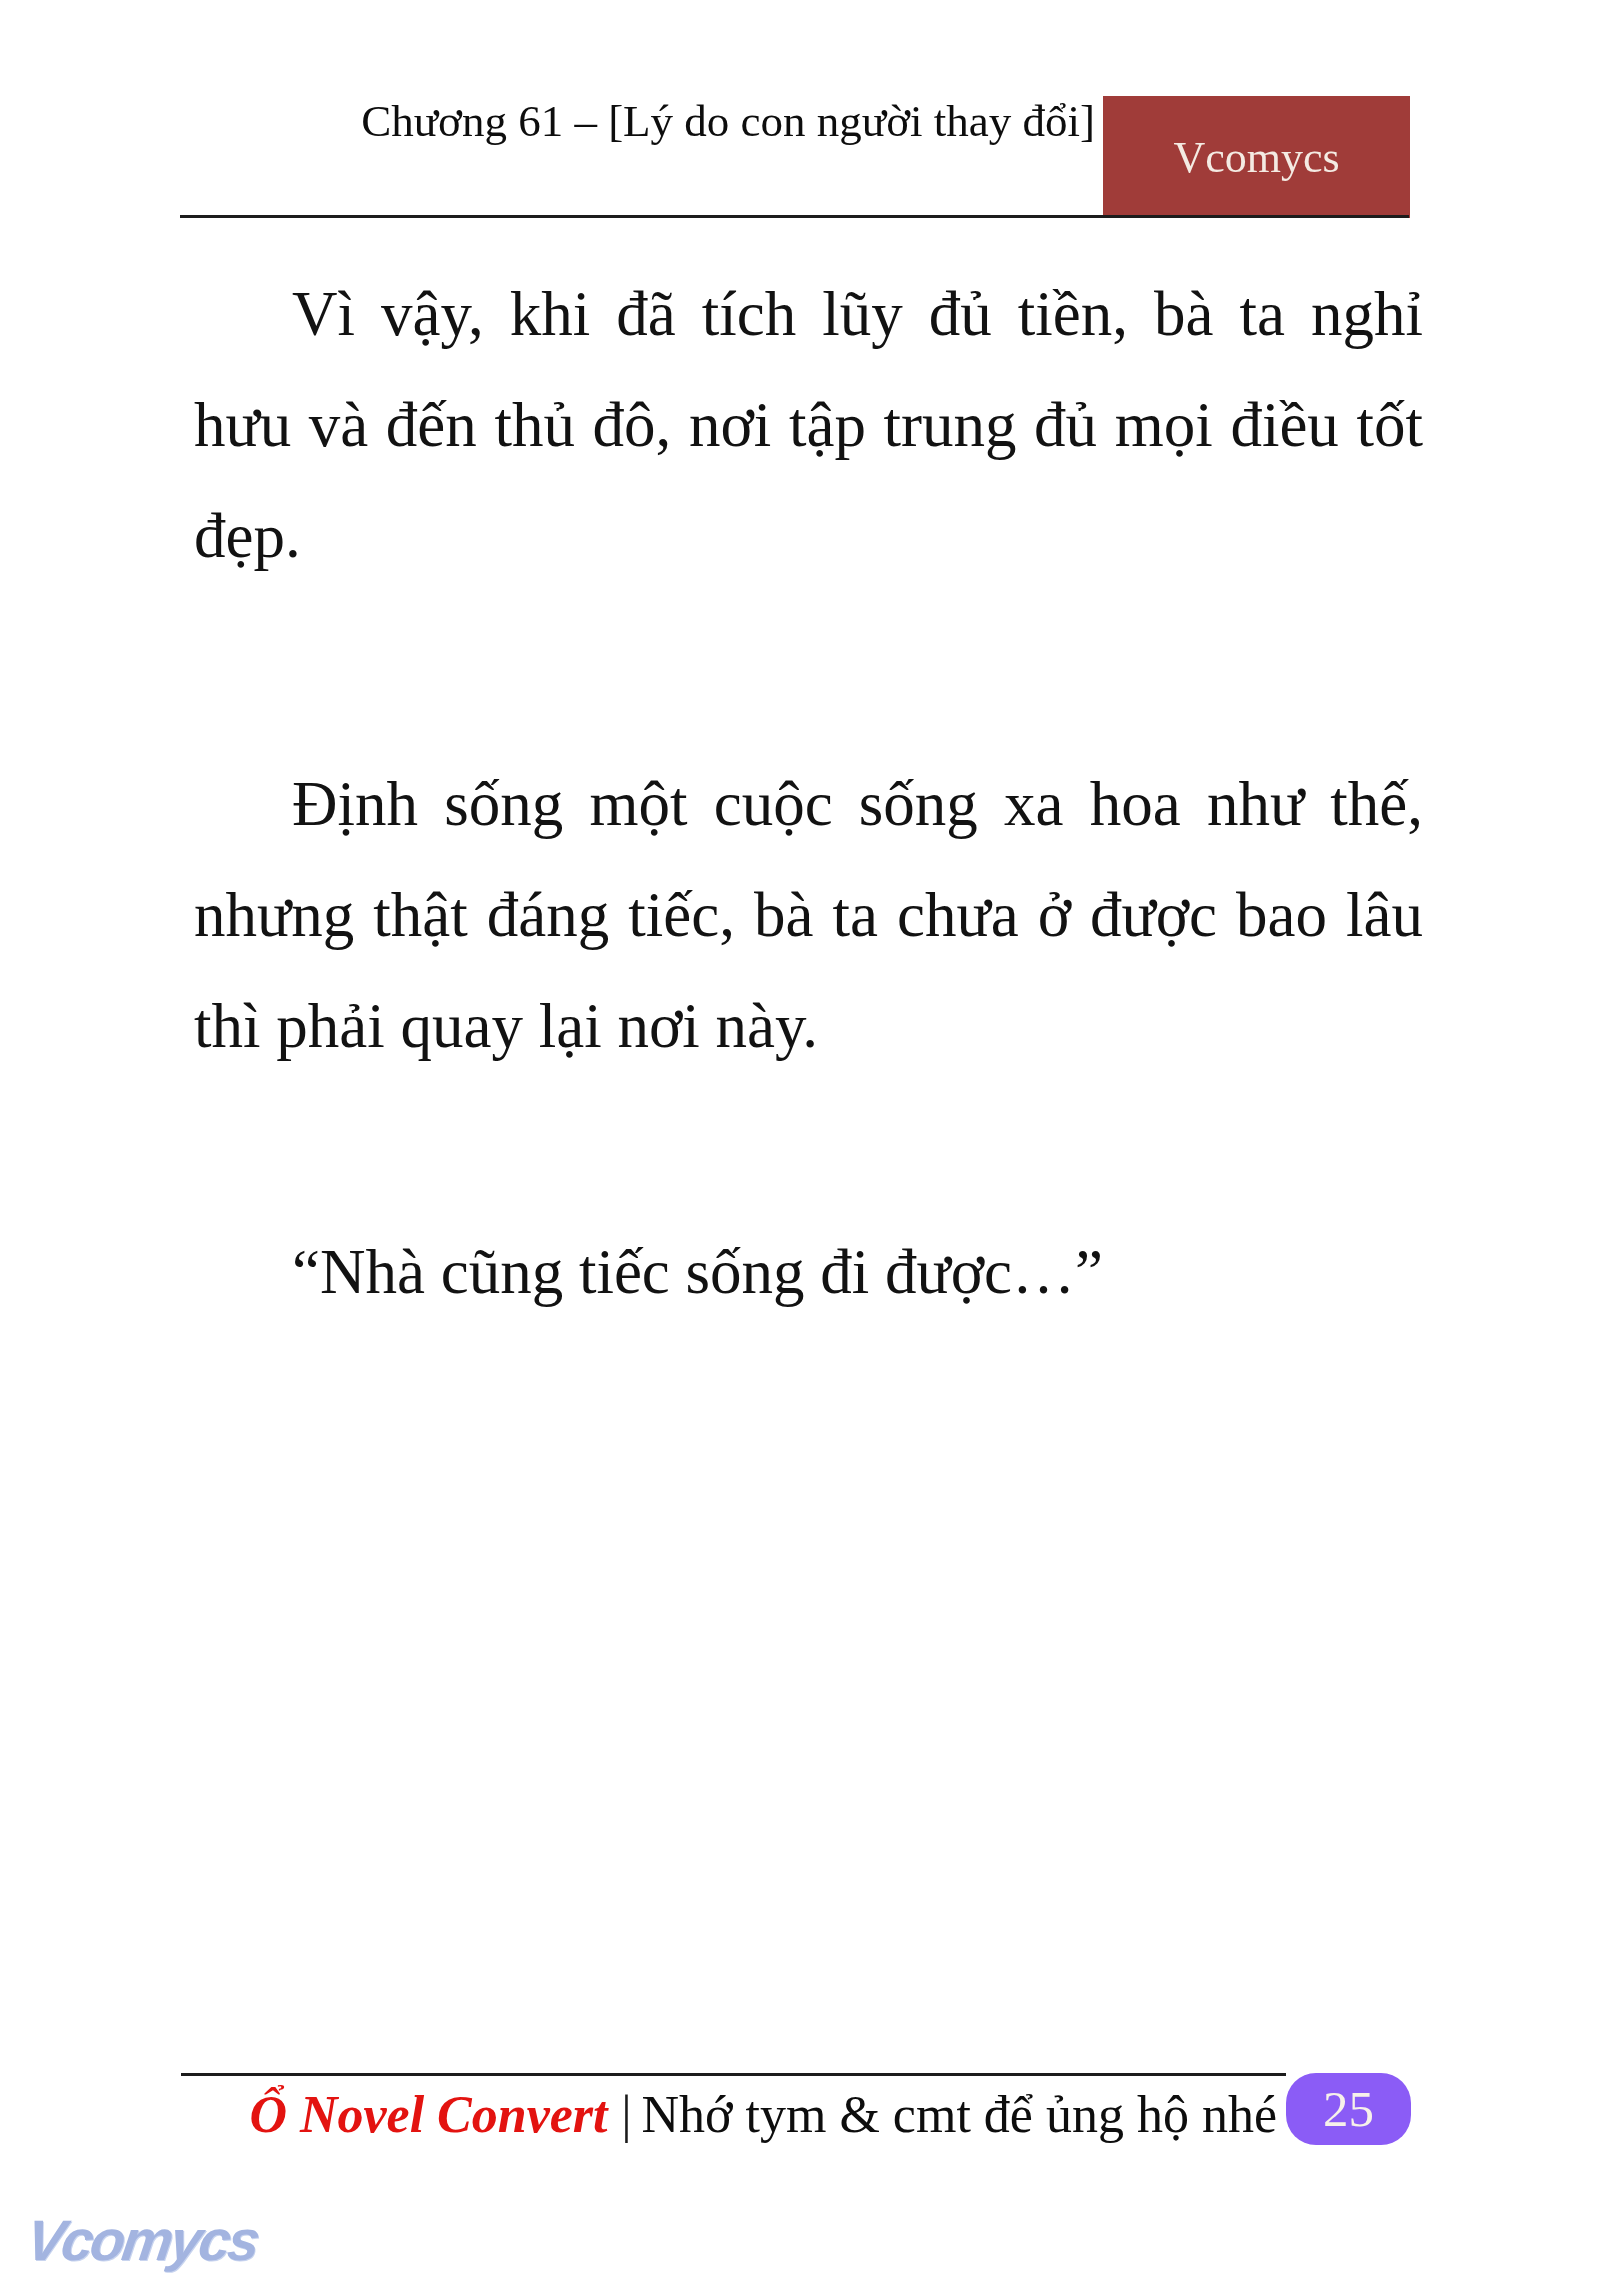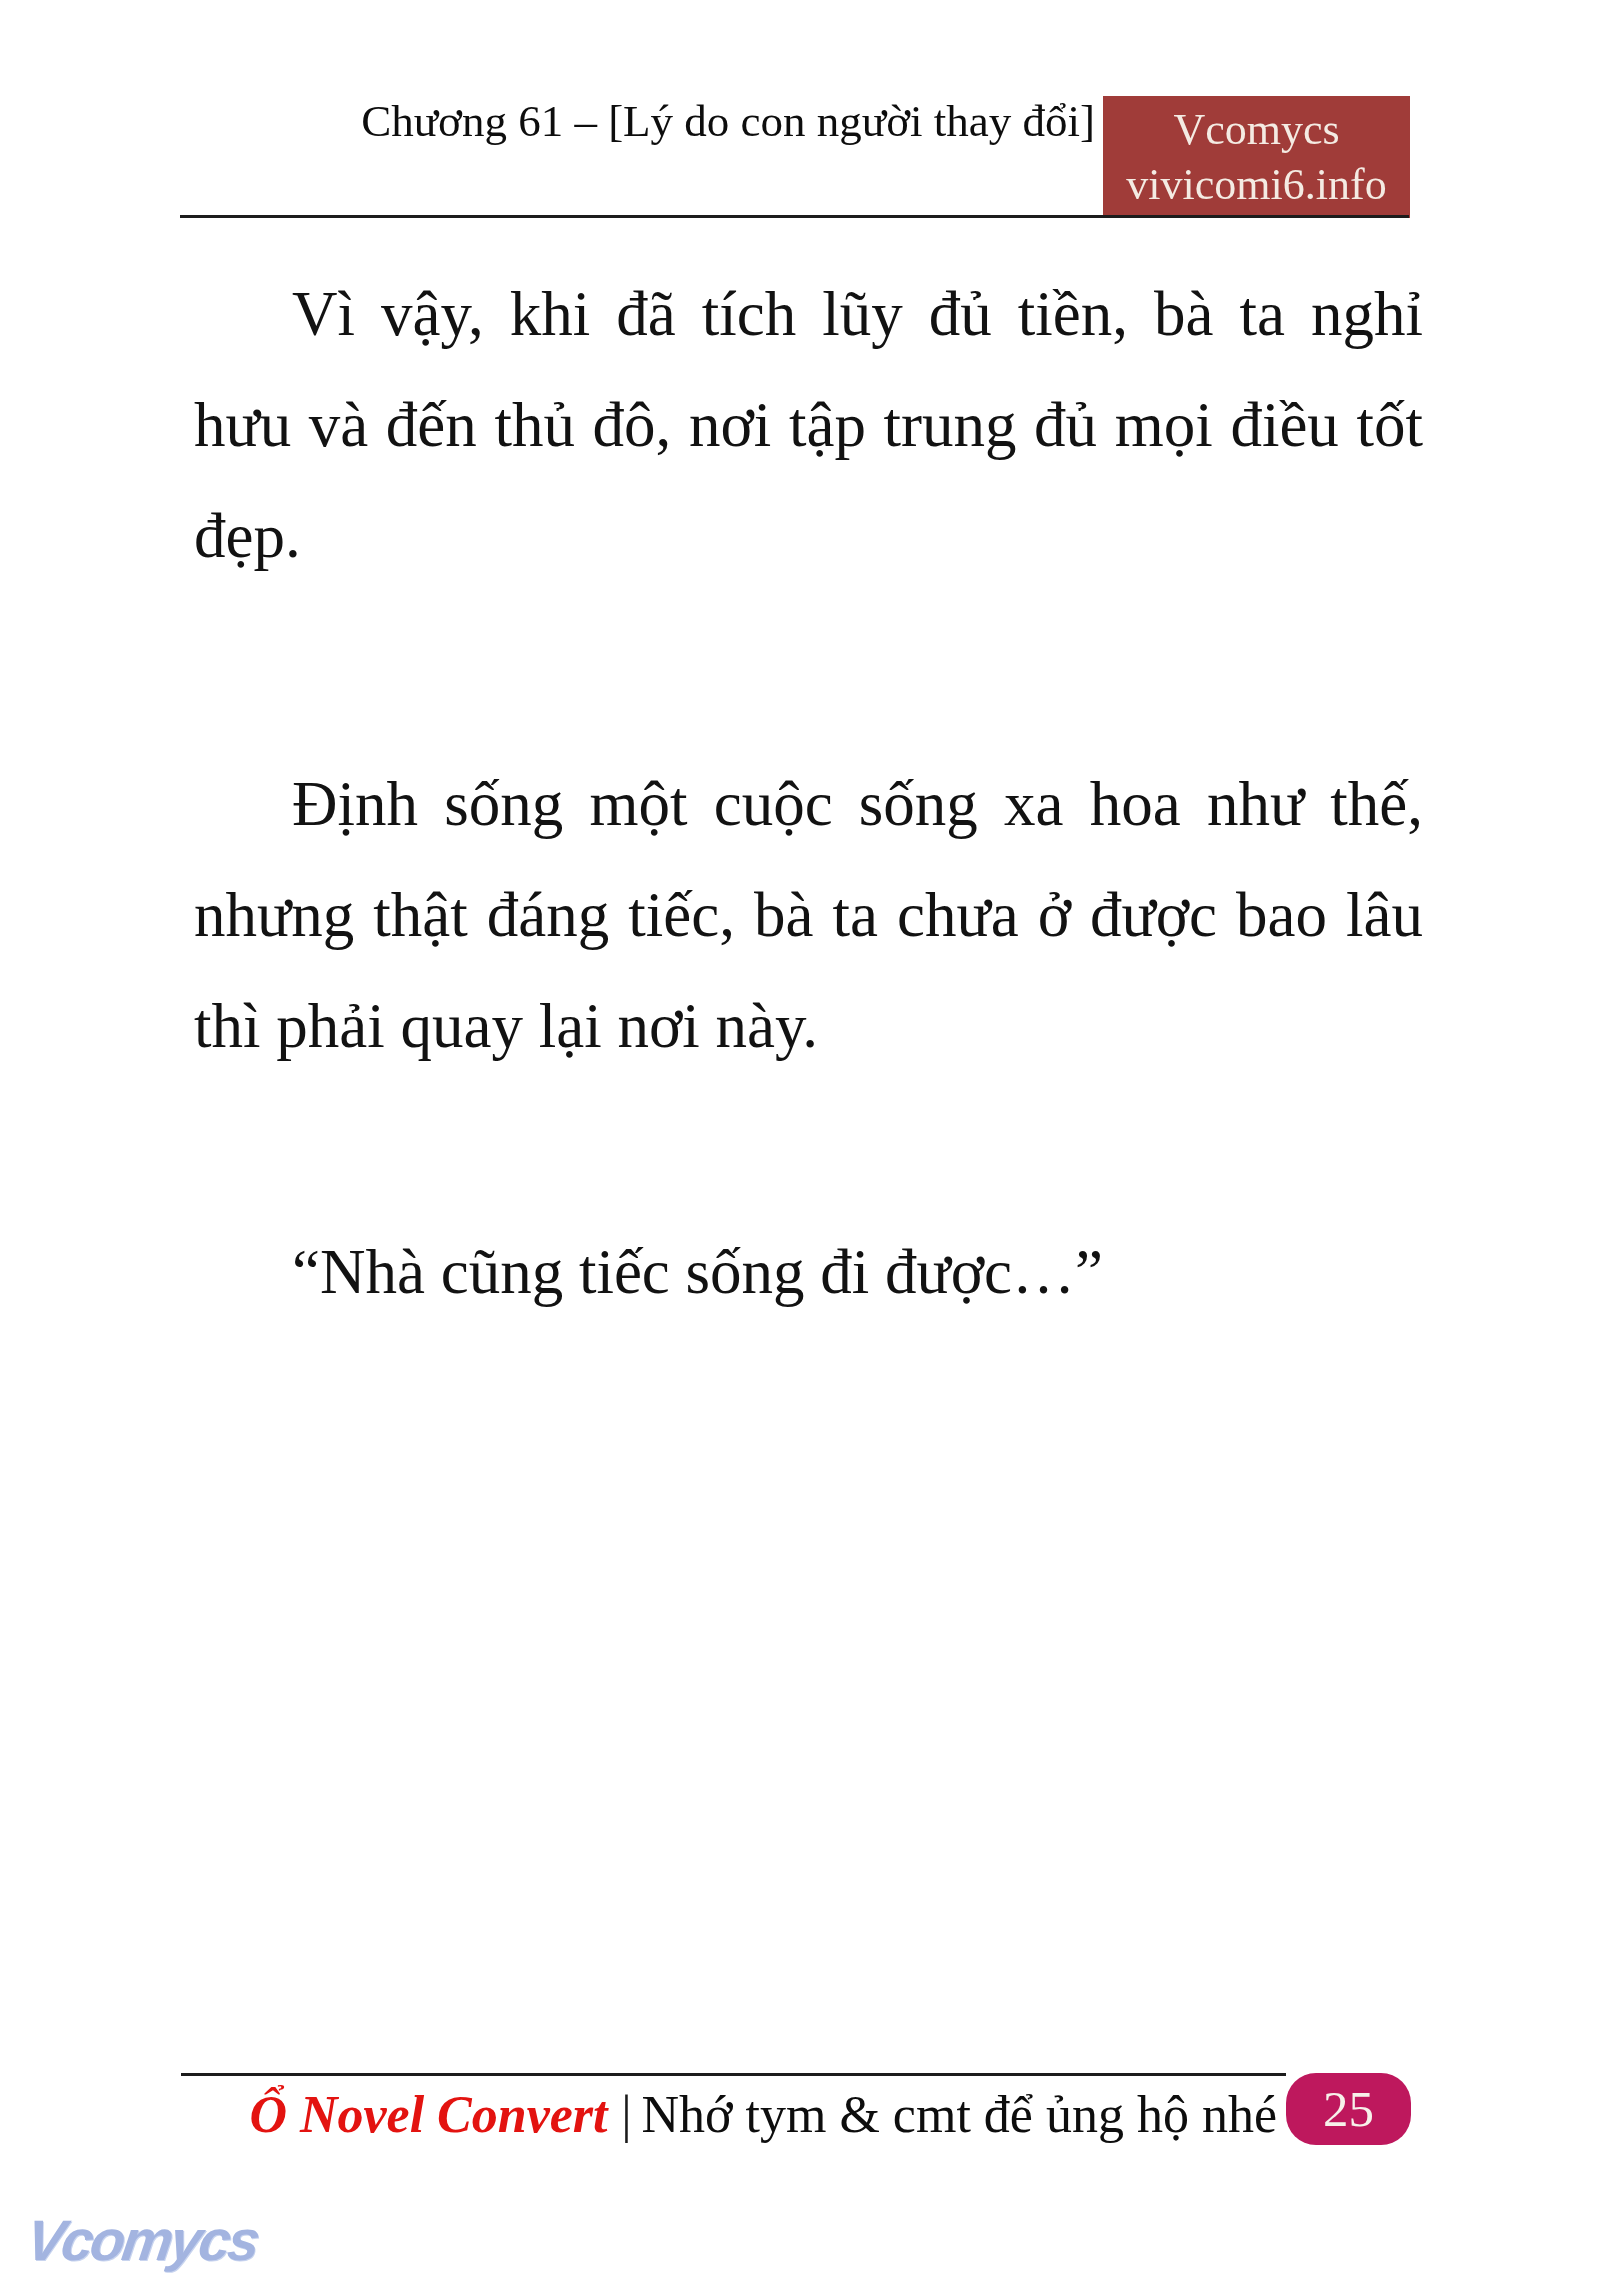--- a/index.html
+++ b/index.html
@@ -71,21 +71,21 @@
     font-style:italic;
   }
   .footer-sep{
     color:#1a1a1a;
     padding:0 9.8px 0 13.7px;
     font-weight:normal;
   }
   .page-box{
     position:absolute;
     left:1286px;top:2073px;width:125px;height:72px;
-    background:#be185d;
+    background:#8b5cf6;
     color:#f7f1ea;
     font-size:51px;
     display:flex;align-items:center;justify-content:center;border-radius:30px;
   }
   
   .watermark{
     position:absolute;
     left:27.4px;top:2207px;
     font-family:"Liberation Sans","DejaVu Sans",sans-serif;
     font-size:57px;
@@ -101,21 +101,20 @@
 <body>
 
 <div class="page">
 
   <div class="header-text">
     <div>Chương 61 – [Lý do con người thay đổi]</div>
   </div>
 
   <div class="brand-box">
     <div>Vcomycs</div>
-    <div>vivicomi6.info</div>
   </div>
 
   <div class="header-rule"></div>
 
   <div class="body-text">
     <p class="p1">Vì vậy, khi đã tích lũy đủ tiền, bà ta nghỉ hưu và đến thủ đô, nơi tập trung đủ mọi điều tốt đẹp.</p>
     <p class="p2">Định sống một cuộc sống xa hoa như thế, nhưng thật đáng tiếc, bà ta chưa ở được bao lâu thì phải quay lại nơi này.</p>
     <p class="p3">“Nhà cũng tiếc sống đi được…”</p>
   </div>
 

